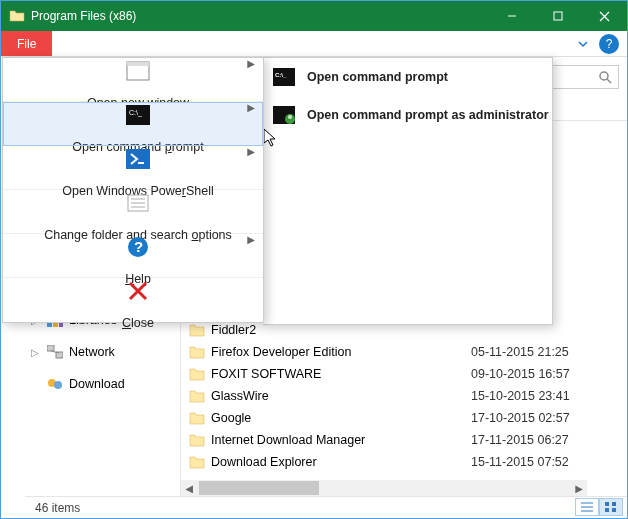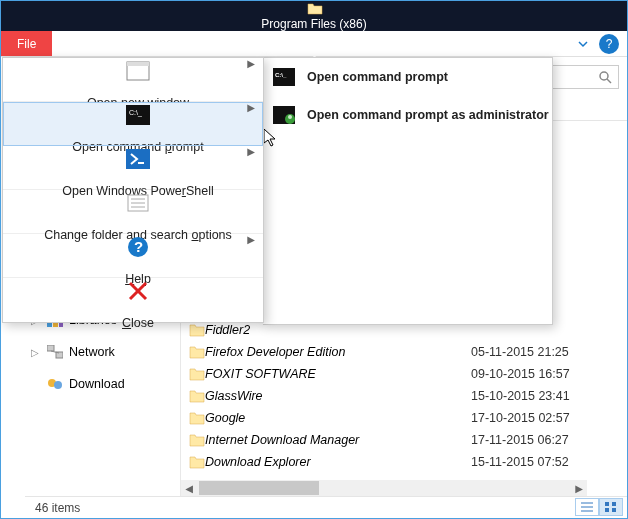--- a/index.html
+++ b/index.html
@@ -1,37 +1,37 @@
 <!DOCTYPE html>
 <html><head>
 <meta charset="utf-8">
 <style>
   * { box-sizing: border-box; margin: 0; padding: 0; font-family: "Segoe UI", Tahoma, sans-serif; }
   body { background: #fff; width: 628px; height: 519px; overflow: hidden; position: relative; border: 1px solid #4aa0e0; }
-  .titlebar { height: 30px; background: #0f172a; display:flex; align-items:center; color:#fff; font-size:12px;flex-direction:column; }
+  .titlebar { height: 30px; background: #15803d; display:flex; align-items:center; color:#fff; font-size:12px; }
   .titlebar .icon-folder { width:16px; height:16px; margin:0 6px 0 8px; }
   .titlebar .title { flex: 1; }
   .titlebar .sysbtn { width:46px; height:30px; display:flex; align-items:center; justify-content:center; }
   .tabbar { height:26px; display:flex; align-items:stretch; background:#fff; border-bottom:1px solid #e0e0e0; }
   .tabbar .tab { background:#ef4444; color:#fff; font-size:12px; padding:0 16px; display:flex; align-items:center; }
   .tabbar .spacer { flex:1; }
   .tabbar .chev { width:28px; display:flex; align-items:center; justify-content:center; color:#1979ca; font-size:12px; }
   .tabbar .help { width:20px; height:20px; border-radius:50%; background:#1979ca; color:#fff; font-size:12px; display:flex; align-items:center; justify-content:center; margin:3px 8px 0 2px; }
   .body { position:absolute; top:56px; left:0; right:0; bottom:22px; }
   .nav { position:absolute; left:0; top:0; width:180px; bottom:0; border-right:1px solid #e8e8e8; padding-top:230px; font-size:12.5px; }
   .nav .row { height:22px; display:flex; align-items:center; padding-left:30px; gap:6px; }
   .nav .sub { padding-left:52px; }
   .content { position:absolute; left:180px; right:0; top:0; bottom:0; }
   .searchbar { position:absolute; right:8px; top:8px; width:180px; height:24px; border:1px solid #ccc; display:flex; align-items:center; justify-content:flex-end; padding-right:6px; color:#888; }
   .header-row { position:absolute; top:40px; left:0; right:0; height:24px; border-bottom:1px solid #e5e5e5; display:flex; font-size:12px; color:#555; }
   .header-row .col-name { width:290px; padding-left:8px; line-height:24px; }
   .header-row .col-date { flex:1; line-height:24px; }
   .filelist { position:absolute; top:64px; left:0; right:0; bottom:16px; overflow:hidden; }
   .filelist .frow { height:22px; display:flex; align-items:center; font-size:12.5px; }
-  .filelist .frow .fname { width:290px; display:flex; align-items:center; padding-left:8px;font-style:italic; }
+  .filelist .frow .fname { width:290px; display:flex; align-items:center; gap:6px; padding-left:8px; }
   .filelist .frow .fdate { flex:1; color:#333; }
   .folder-icon { width:16px; height:14px; }
   .hscroll { position:absolute; bottom:0; left:0; right:40px; height:16px; background:#f0f0f0; display:flex; align-items:center; }
   .hscroll .thumb { background:#c8c8c8; height:14px; margin:1px 0 1px 2px; width:120px; }
   .hscroll .arrow { width:16px; text-align:center; color:#666; font-size:10px; }
   .statusbar { position:absolute; bottom:0; left:0; right:0; height:22px; border-top:1px solid #e5e5e5; display:flex; align-items:center; font-size:12px; color:#444; padding-left:10px;margin-left:24px; }
   .viewbtns { position:absolute; right:4px; bottom:2px; display:flex; gap:0; }
   .viewbtns .vb { width:24px; height:18px; border:1px solid #a9cdee; display:flex; align-items:center; justify-content:center; font-size:12px; color:#3478c0;}
   
   .filemenu { position:absolute; top:56px; left:1px; width:262px; background:#fff; border:1px solid #ccc; box-shadow: 3px 3px 10px rgba(0,0,0,.2); z-index:10; }

